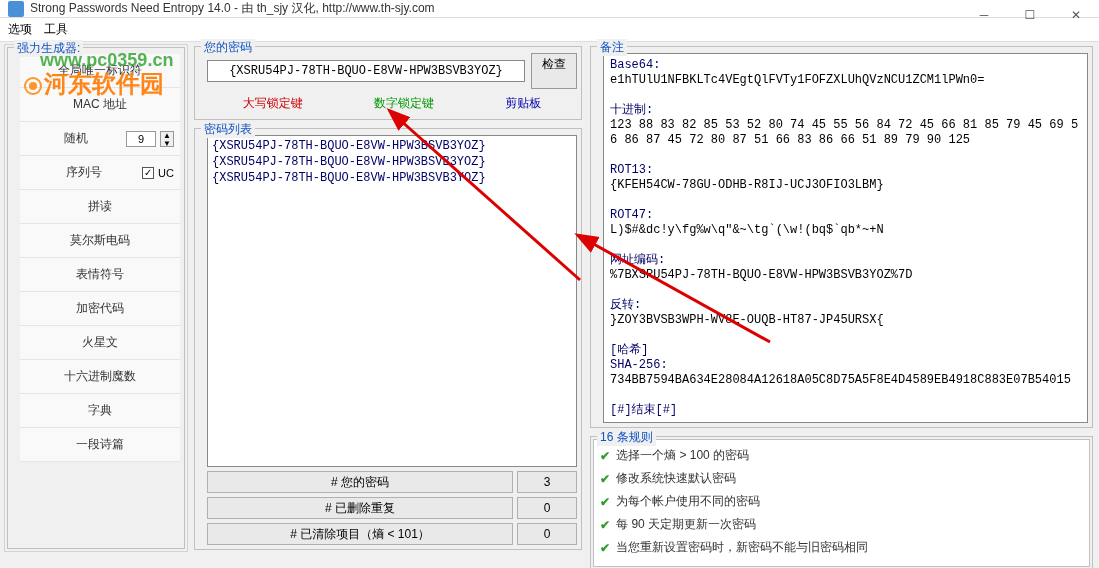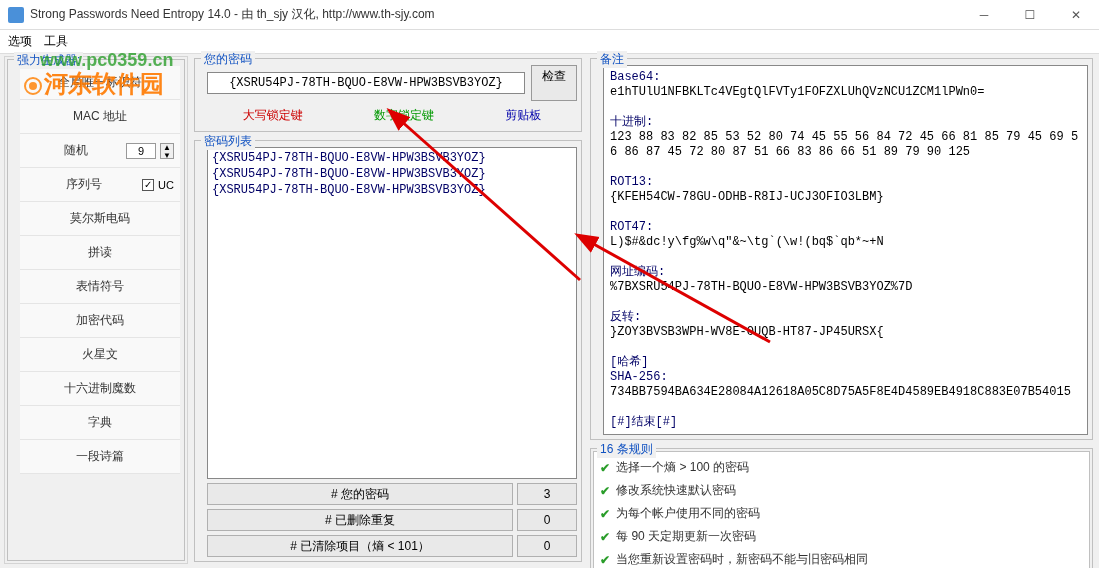--- a/index.html
+++ b/index.html
@@ -6,21 +6,21 @@
 body {
   font-family: "Microsoft YaHei", Tahoma, Arial, sans-serif;
   font-size: 12px;
   background: #f0f0f0;
   width: 1099px;
   height: 568px;
   overflow: hidden;
   position: relative;
 }
 .titlebar {
-  height: 30px;
+  height: 18px;
   background: #fff;
   border-bottom: 1px solid #ddd;
   display: flex;
   align-items: center;
   padding-left: 8px;
   color: #333;
   position: relative;
 }
 .titlebar .icon { width: 16px; height: 16px; background: #4a90d9; border-radius: 2px; margin-right: 6px; }
 .win-controls { position: absolute; right: 0; top: 0; height: 30px; display: flex; }
@@ -175,24 +175,24 @@
             </span>
           </div>
           <div class="sidebar-item">
             <span class="lbl">序列号</span>
             <span class="extra">
               <span class="chk">✓</span>
               <span>UC</span>
             </span>
           </div>
           <div class="sidebar-item">
+            <span class="lbl">拼读</span>
+          </div>
+          <div class="sidebar-item">
             <span class="lbl">莫尔斯电码</span>
-          </div>
-          <div class="sidebar-item">
-            <span class="lbl">拼读</span>
           </div>
           <div class="sidebar-item">
             <span class="lbl">表情符号</span>
           </div>
           <div class="sidebar-item">
             <span class="lbl">加密代码</span>
           </div>
           <div class="sidebar-item">
             <span class="lbl">火星文</span>
           </div>

